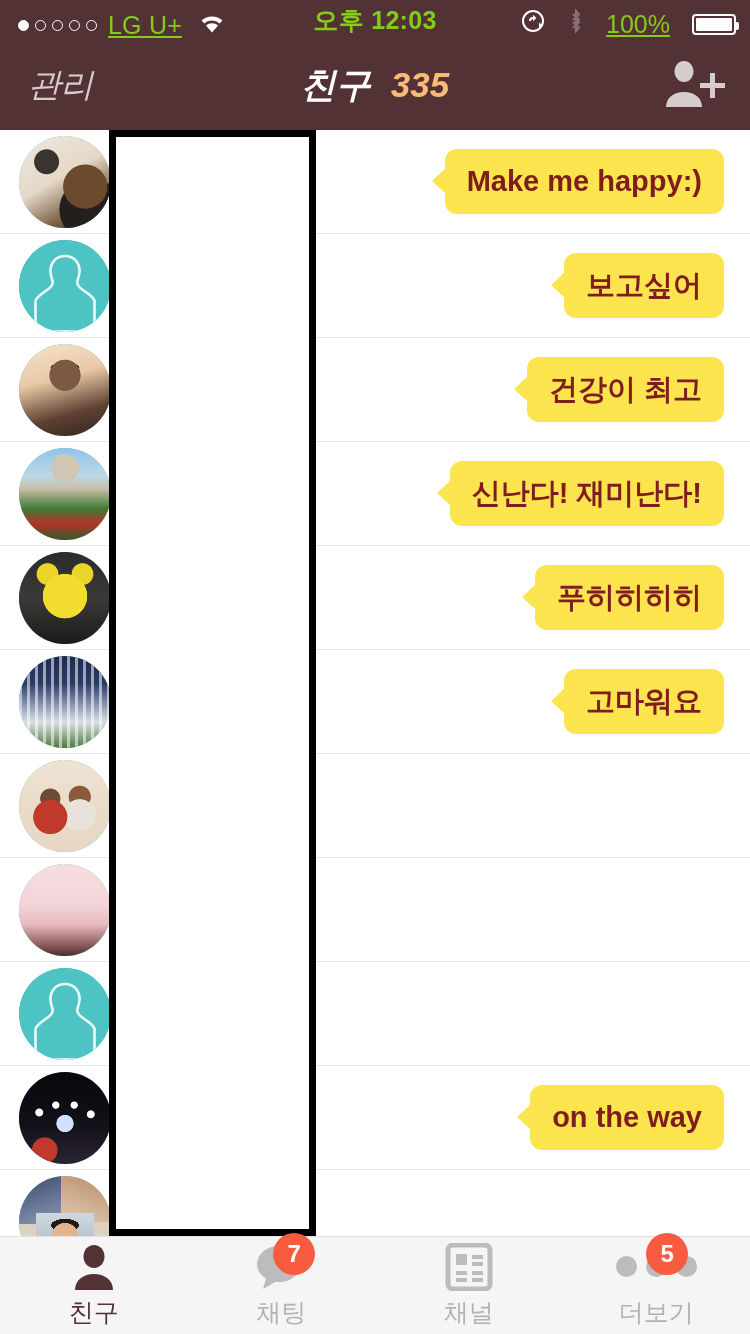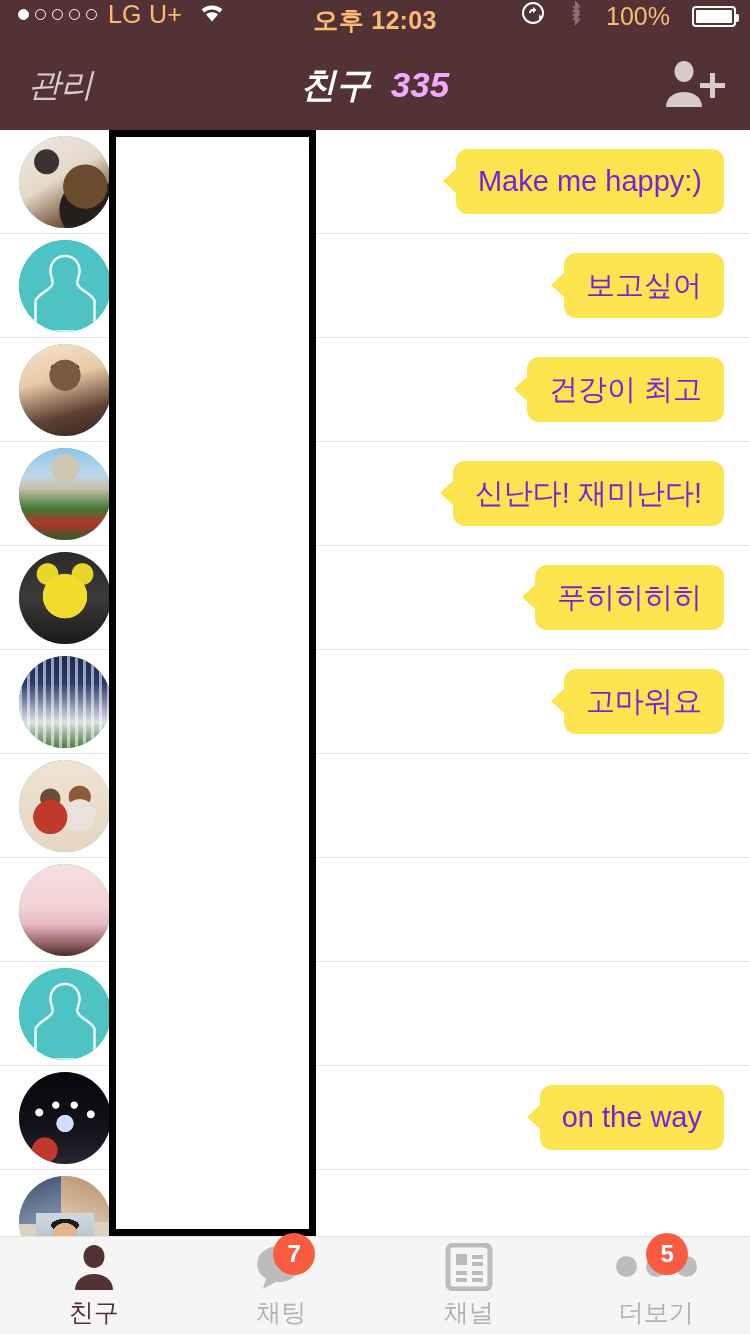--- a/index.html
+++ b/index.html
@@ -8,24 +8,25 @@
     font-family:"Liberation Sans","DejaVu Sans",sans-serif;
     background:#ffffff;
     overflow:hidden;
     position:relative;
   }
 
   
   #status-bar{
     height:40px; width:750px;
     background:#533235;
-    color:#fdba74;
-    display:flex; align-items:flex-start;
+    color:#84cc16;
+    display:flex; align-items:flex-end;
     position:relative;
     font-size:25px;
+    text-decoration:underline;
   }
   .sb-left{ display:flex; align-items:center; gap:9px; padding-left:18px; }
   .dots{ display:flex; align-items:center; gap:6px; }
   .dot{ width:11px; height:11px; border-radius:50%; border:1.6px solid #fff; }
   .dot.on{ background:#fff; }
   .sb-carrier{ font-size:25px; letter-spacing:.2px; margin-left:2px; }
   .wifi{ margin-left:6px; }
   .sb-center{
     position:absolute; left:0; right:0; top:0; bottom:0;
     display:flex; align-items:center; justify-content:center;
@@ -54,21 +55,21 @@
   }
   #manage-button{
     position:absolute; left:28px; top:50%; transform:translateY(-50%);
     color:#d7cccd; font-size:33px; letter-spacing:-.5px;
   }
   #header-title{
     position:absolute; left:0; right:0; text-align:center;
     font-size:35px; font-weight:bold; color:#ffffff;
     top:50%; transform:translateY(-50%);
   }
-  #header-title .cnt{ color:#f0abfc; margin-left:20px; }
+  #header-title .cnt{ color:#fdba74; margin-left:20px; }
   #add-friend-button{
     position:absolute; right:24px; top:50%; transform:translateY(-50%);
     width:66px; height:52px;
   }
 
   
   #friend-list{
     position:absolute; top:130px; left:0; width:750px; height:1106px;
     background:#ffffff; overflow:hidden;
   }
@@ -88,26 +89,27 @@
   .avatar svg{ display:block; width:100%; height:100%; }
   .name-cell{ flex:1; min-width:0; padding-left:26px; }
   .name-text{ font-size:30px; color:#222; }
 
   
   .bubble-wrap{
     margin-left:auto; margin-right:26px;
     display:flex; align-items:center; position:relative;
   }
   .bubble{
-    background:#FCE44F; color:#6d28d9;
+    background:#FCE44F; color:#7f1d1d;
     border-radius:12px;
     padding:17px 22px;
     font-size:29px; line-height:1.1;
     white-space:nowrap; position:relative;
     max-width:420px;
+    font-weight:bold;
   }
   .bubble:before{
     content:""; position:absolute; left:-13px; top:50%;
     transform:translateY(-50%);
     width:0;height:0;
     border-top:13px solid transparent;
     border-bottom:13px solid transparent;
     border-right:14px solid #FCE44F;
   }
 

